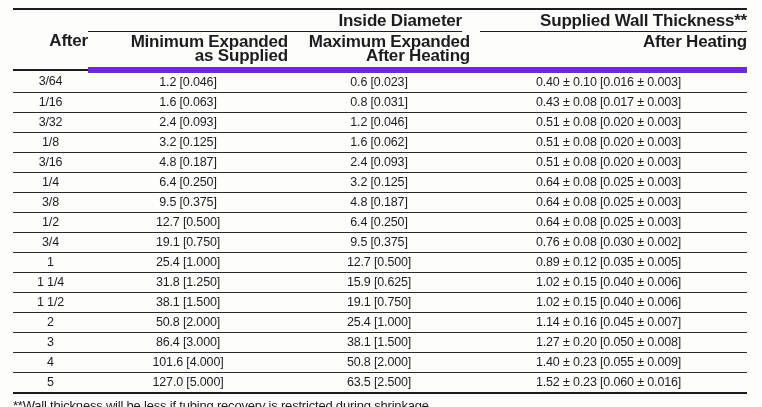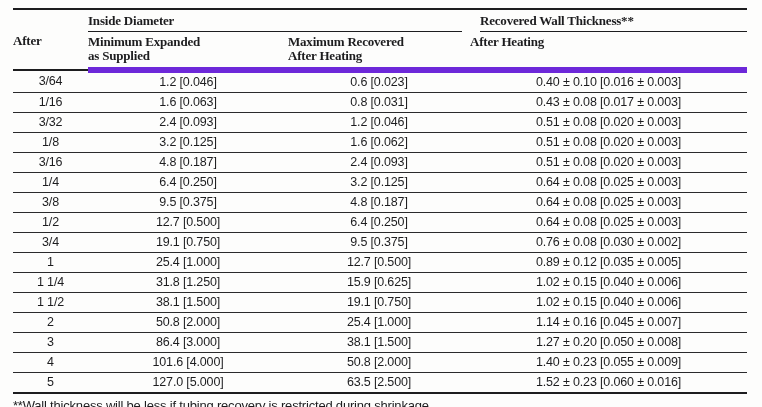--- a/index.html
+++ b/index.html
@@ -18,26 +18,25 @@
     table-layout: fixed;
     border-top: 2px solid #1d1d1f;
   }
   col.c-size { width: 75px; }
   col.c-min  { width: 200px; }
   col.c-max  { width: 182px; }
   col.c-wall { width: 277px; }
 
   thead th {
     font-weight: bold;
-    font-size: 13px;
+    font-size: 17px;
     letter-spacing: -0.2px;
-    text-align: left;
+    text-align: right;
     vertical-align: top;
     padding: 0;
-    font-family: Liberation Serif, serif;
   }
   tr.group-row th { padding-top: 3px; }
   .group-rule {
     border-bottom: 1.5px solid #1d1d1f;
     padding-bottom: 3px;
     line-height: 15px;
   }
   .group-rule.id-rule  { margin-right: 8px; }
   .group-rule.rw-rule  { margin-left: 10px; }
 
@@ -79,30 +78,30 @@
         <col class="c-max">
         <col class="c-wall">
     </colgroup>
     <thead>
       <tr class="group-row">
         <th class="size-th" rowspan="2">After</th>
         <th colspan="2">
           <div class="group-rule id-rule">Inside Diameter</div>
         </th>
         <th>
-          <div class="group-rule rw-rule">Recovered Wall Thickness**</div>
+          <div class="group-rule rw-rule">Supplied Wall Thickness**</div>
         </th>
       </tr>
       <tr class="sub-row">
         <th>
           <div>Minimum Expanded</div>
           <div>as Supplied</div>
         </th>
         <th>
-          <div>Maximum Recovered</div>
+          <div>Maximum Expanded</div>
           <div>After Heating</div>
         </th>
         <th>After Heating</th>
       </tr>
     </thead>
     <tbody>
 
         <tr>
           <td>3/64</td>
           <td>1.2 [0.046]</td>

